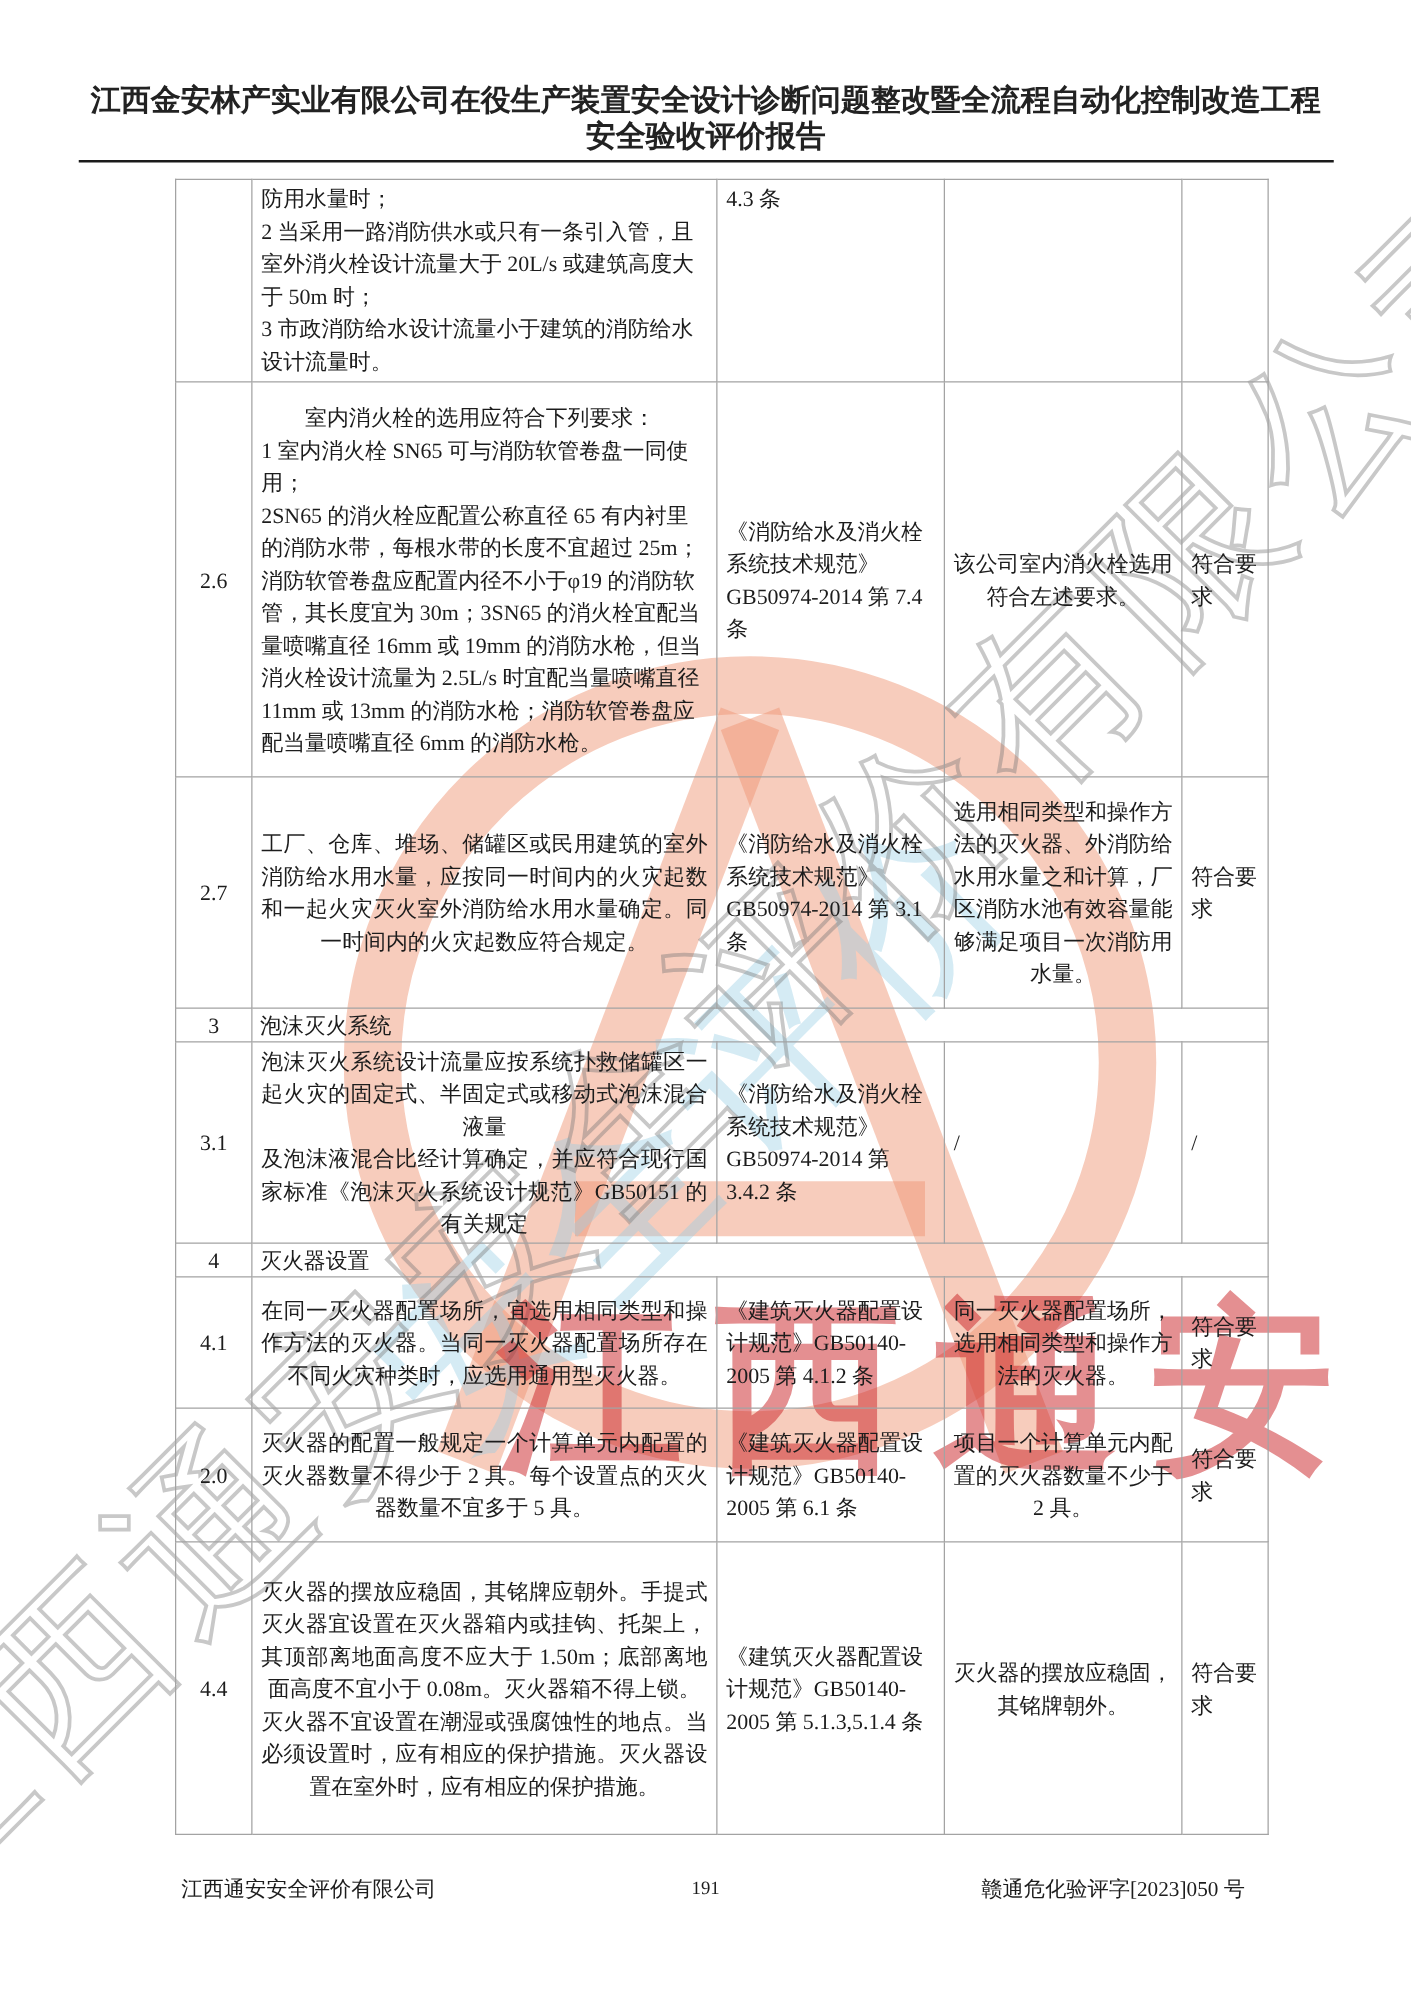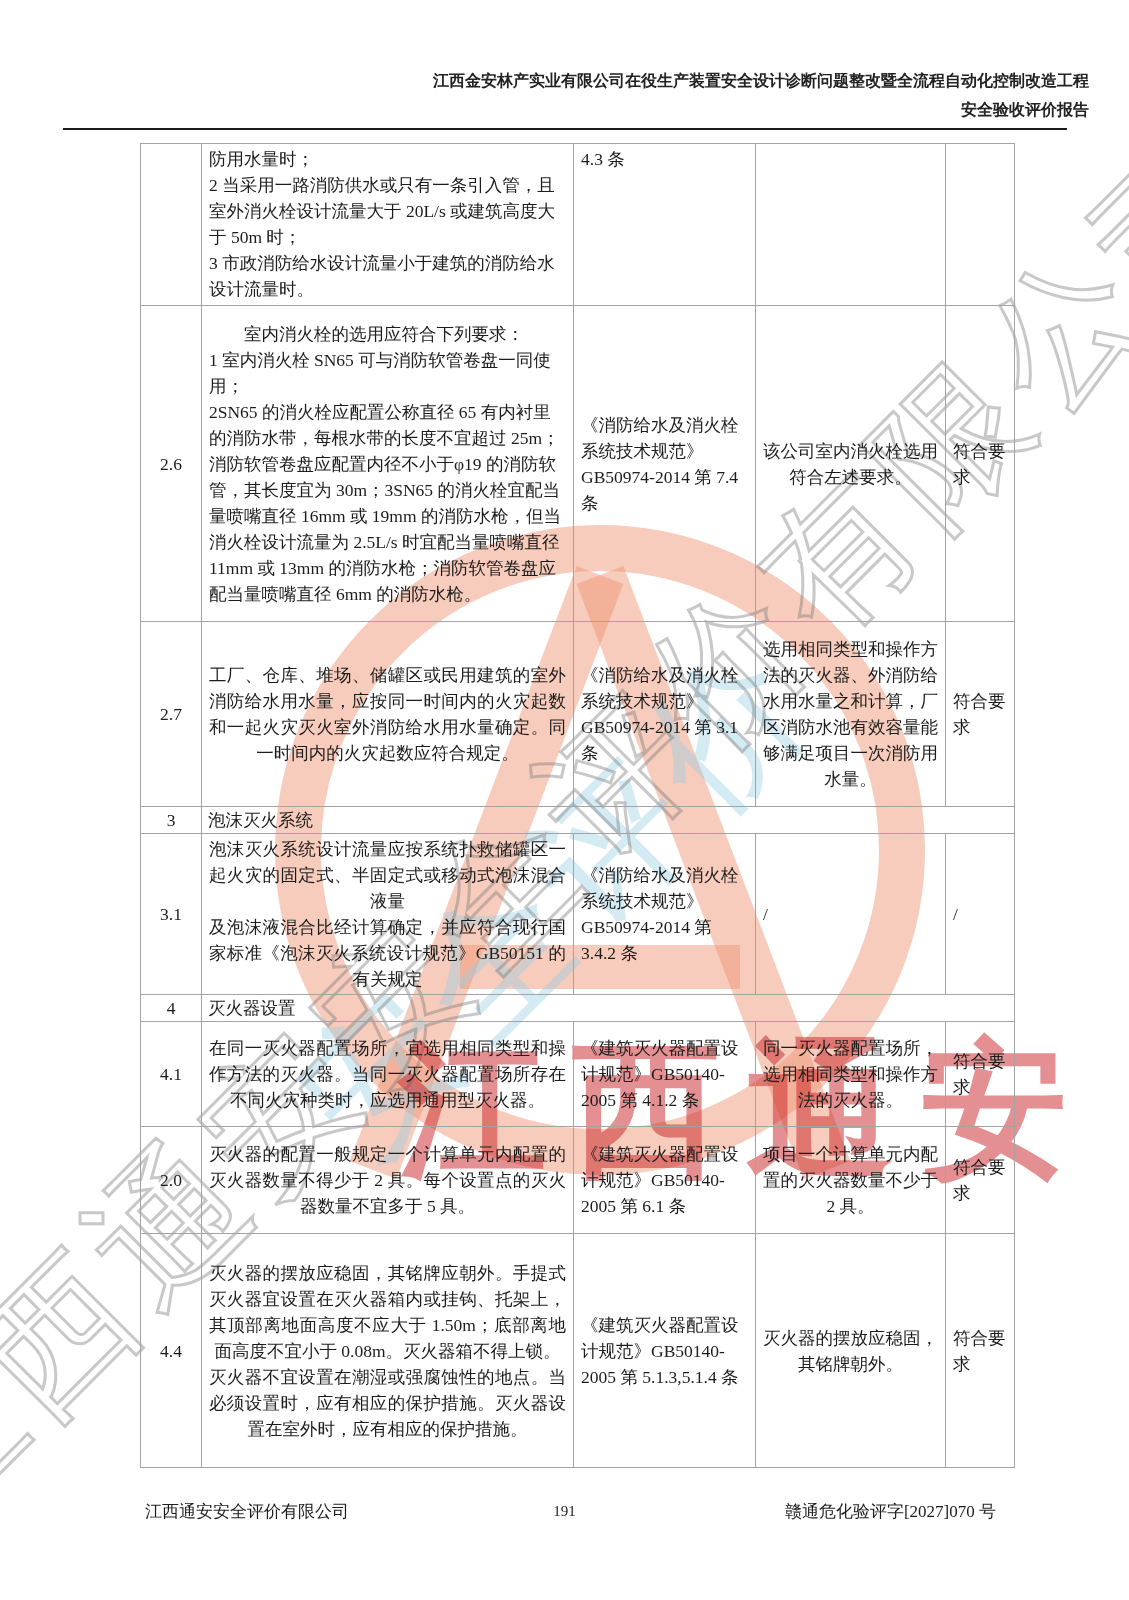--- a/index.html
+++ b/index.html
@@ -3,23 +3,23 @@
 <meta charset="utf-8">
 <style>
   html,body{margin:0;padding:0;background:#e8e8e8;}
   .page{
     position:relative;width:1129px;height:1600px;margin:0 auto;
     background:#ffffff;overflow:hidden;
     font-family:"Liberation Serif", serif;color:#1c1c1c;
   }
   
   .hdr{
-    position:absolute;top:66px;left:40px;right:40px;text-align:right;
+    position:absolute;top:66px;left:40px;right:40px;text-align:center;
     font-family:"Liberation Sans", sans-serif;font-weight:600;
-    font-size:16px;line-height:29px;color:#222;
+    font-size:24px;line-height:29px;color:#222;
   }
   .rule{position:absolute;left:63px;right:62px;top:128px;height:2px;background:#1b1b1b;}
   
   .wm{position:absolute;inset:0;z-index:0;pointer-events:none;}
   .wm-diag{
     position:absolute;left:50%;top:52%;
     transform:translate(-50%,-50%) rotate(-45deg);
     white-space:nowrap;font-size:148px;letter-spacing:10px;
     color:transparent;-webkit-text-stroke:3px rgba(118,118,118,0.40);
     font-family:"Liberation Serif", serif;
@@ -150,15 +150,15 @@
 灭火器不宜设置在潮湿或强腐蚀性的地点。当必须设置时，应有相应的保护措施。灭火器设置在室外时，应有相应的保护措施。</td>
         <td class="ctr">《建筑灭火器配置设计规范》GB50140-2005 第 5.1.3,5.1.4 条</td>
         <td class="cj">灭火器的摆放应稳固，其铭牌朝外。</td>
         <td class="ctr">符合要求</td>
       </tr>
     </tbody>
   </table>
 
   <div class="ft-company">江西通安安全评价有限公司</div>
   <div class="ft-page">191</div>
-  <div class="ft-doc">赣通危化验评字[2027]070 号</div>
+  <div class="ft-doc">赣通危化验评字[2023]050 号</div>
 
 </div>
 
 </body></html>

